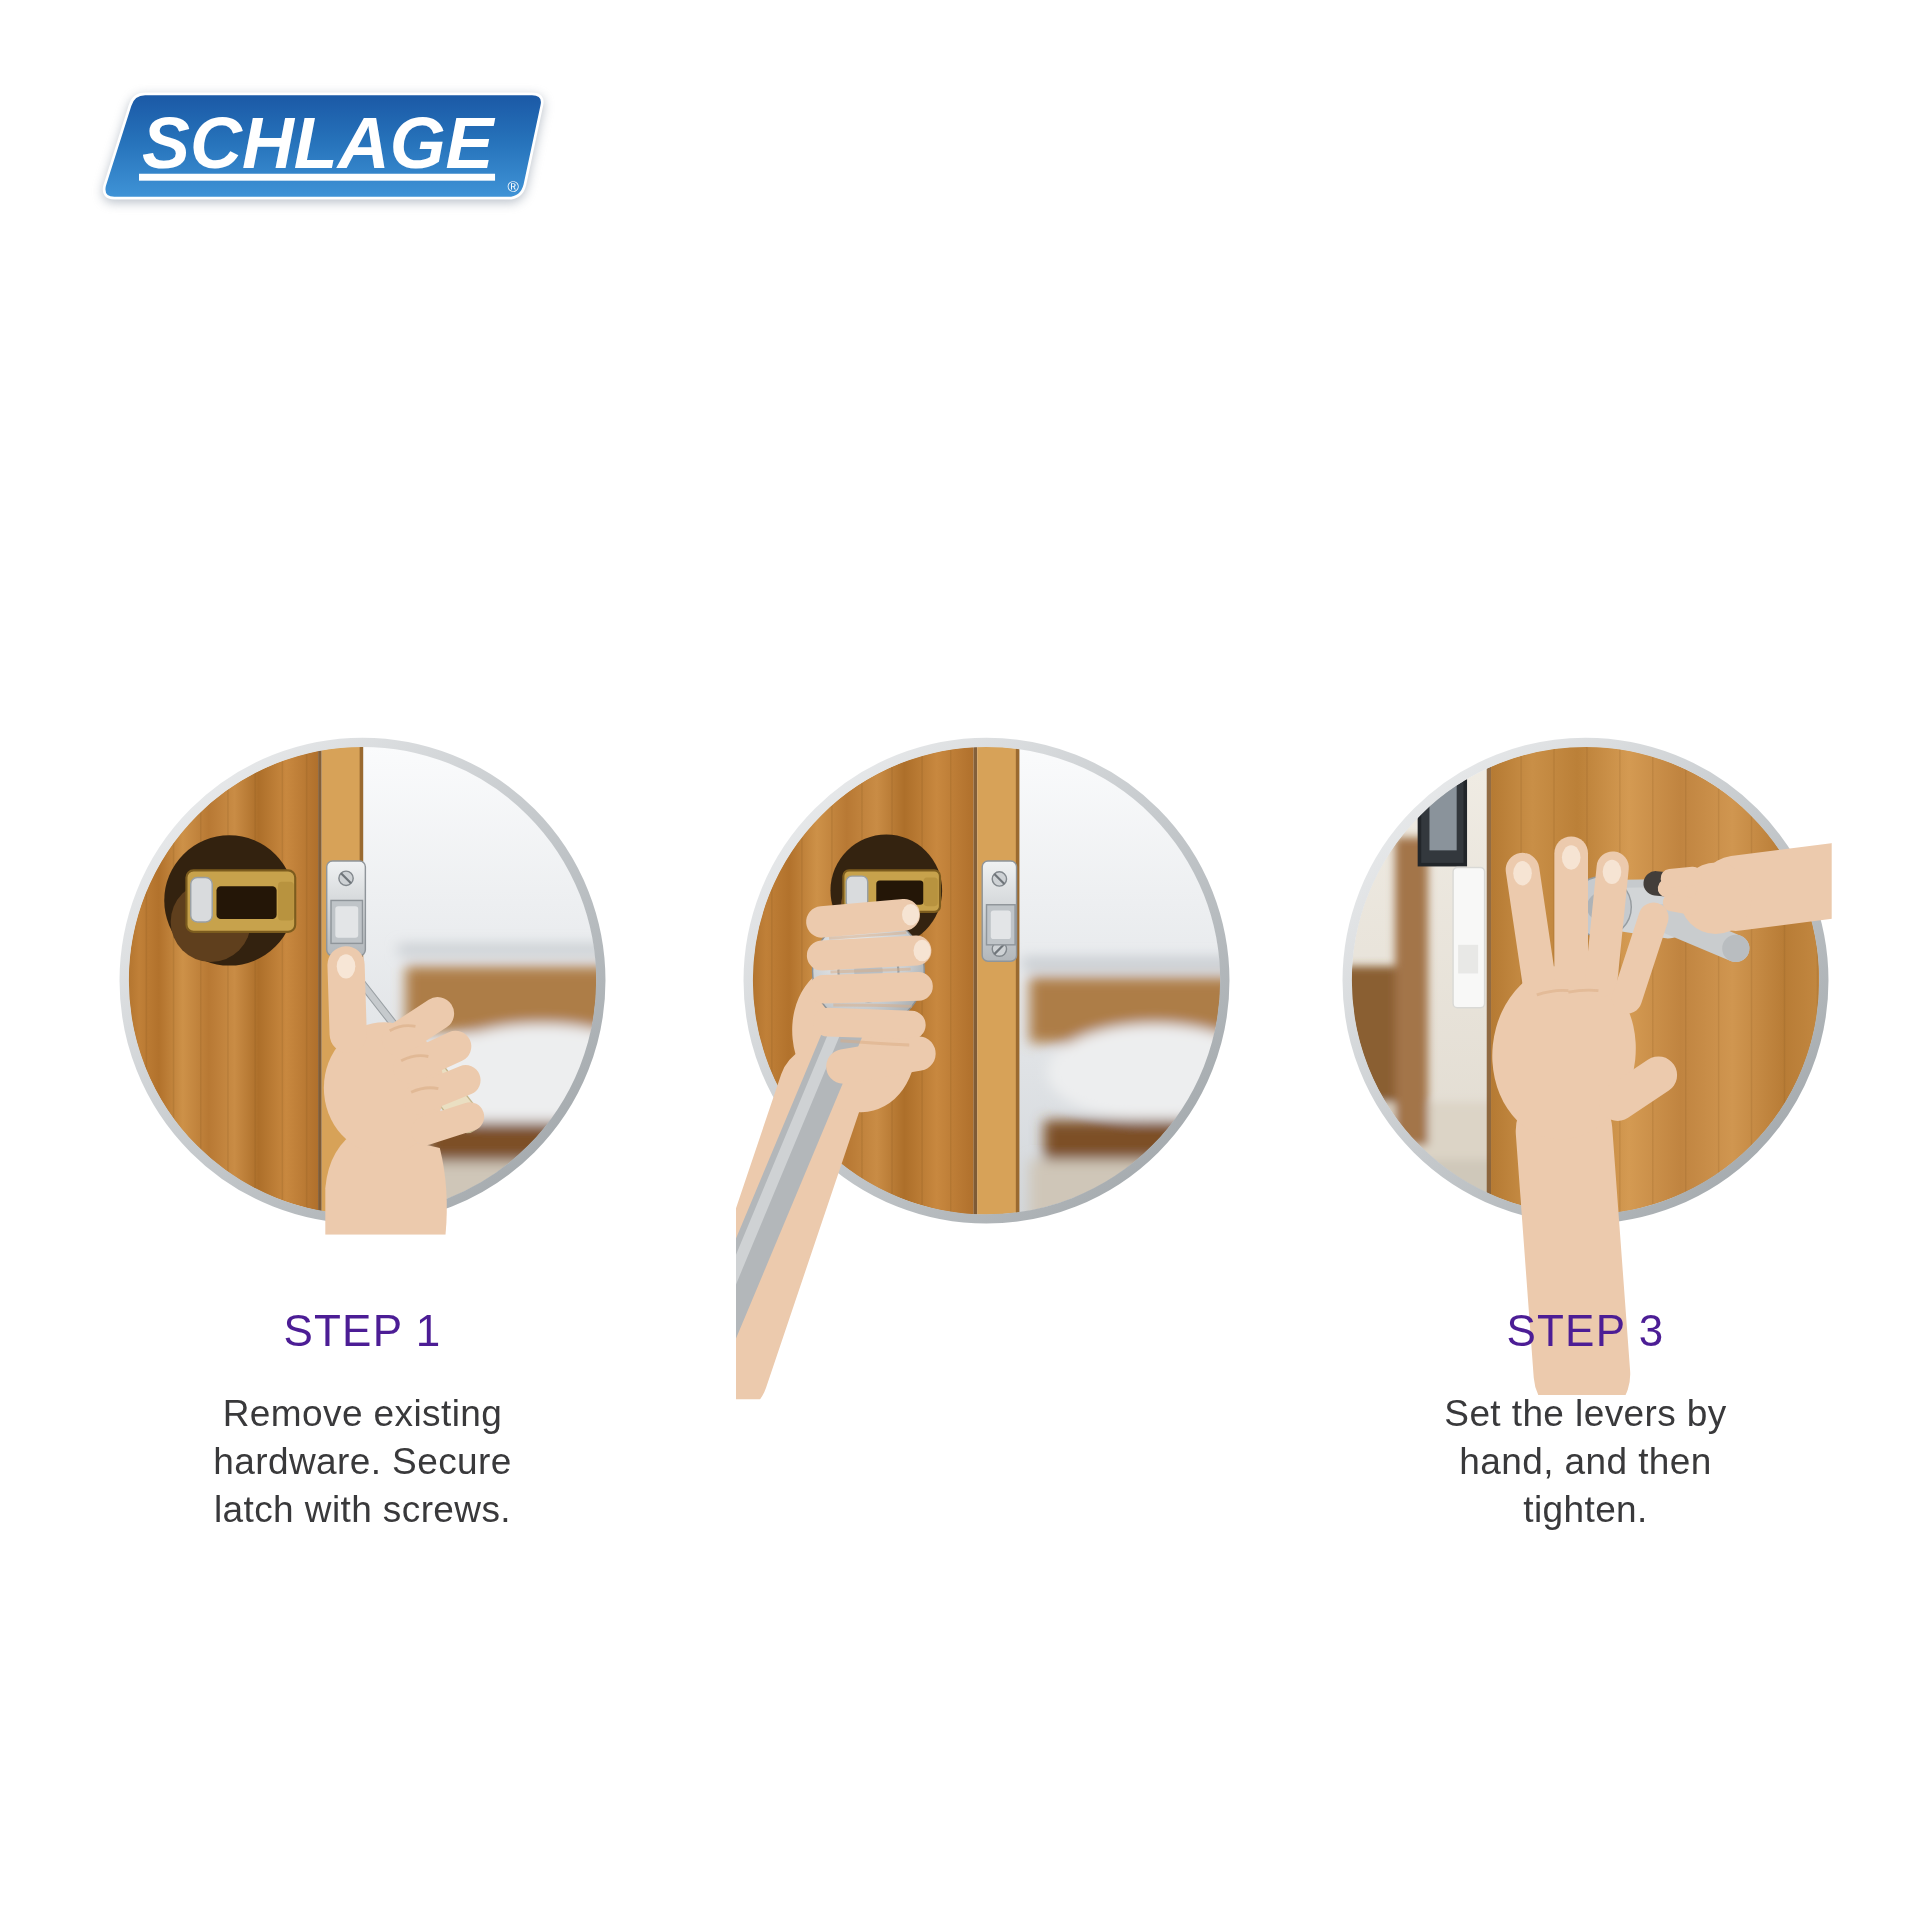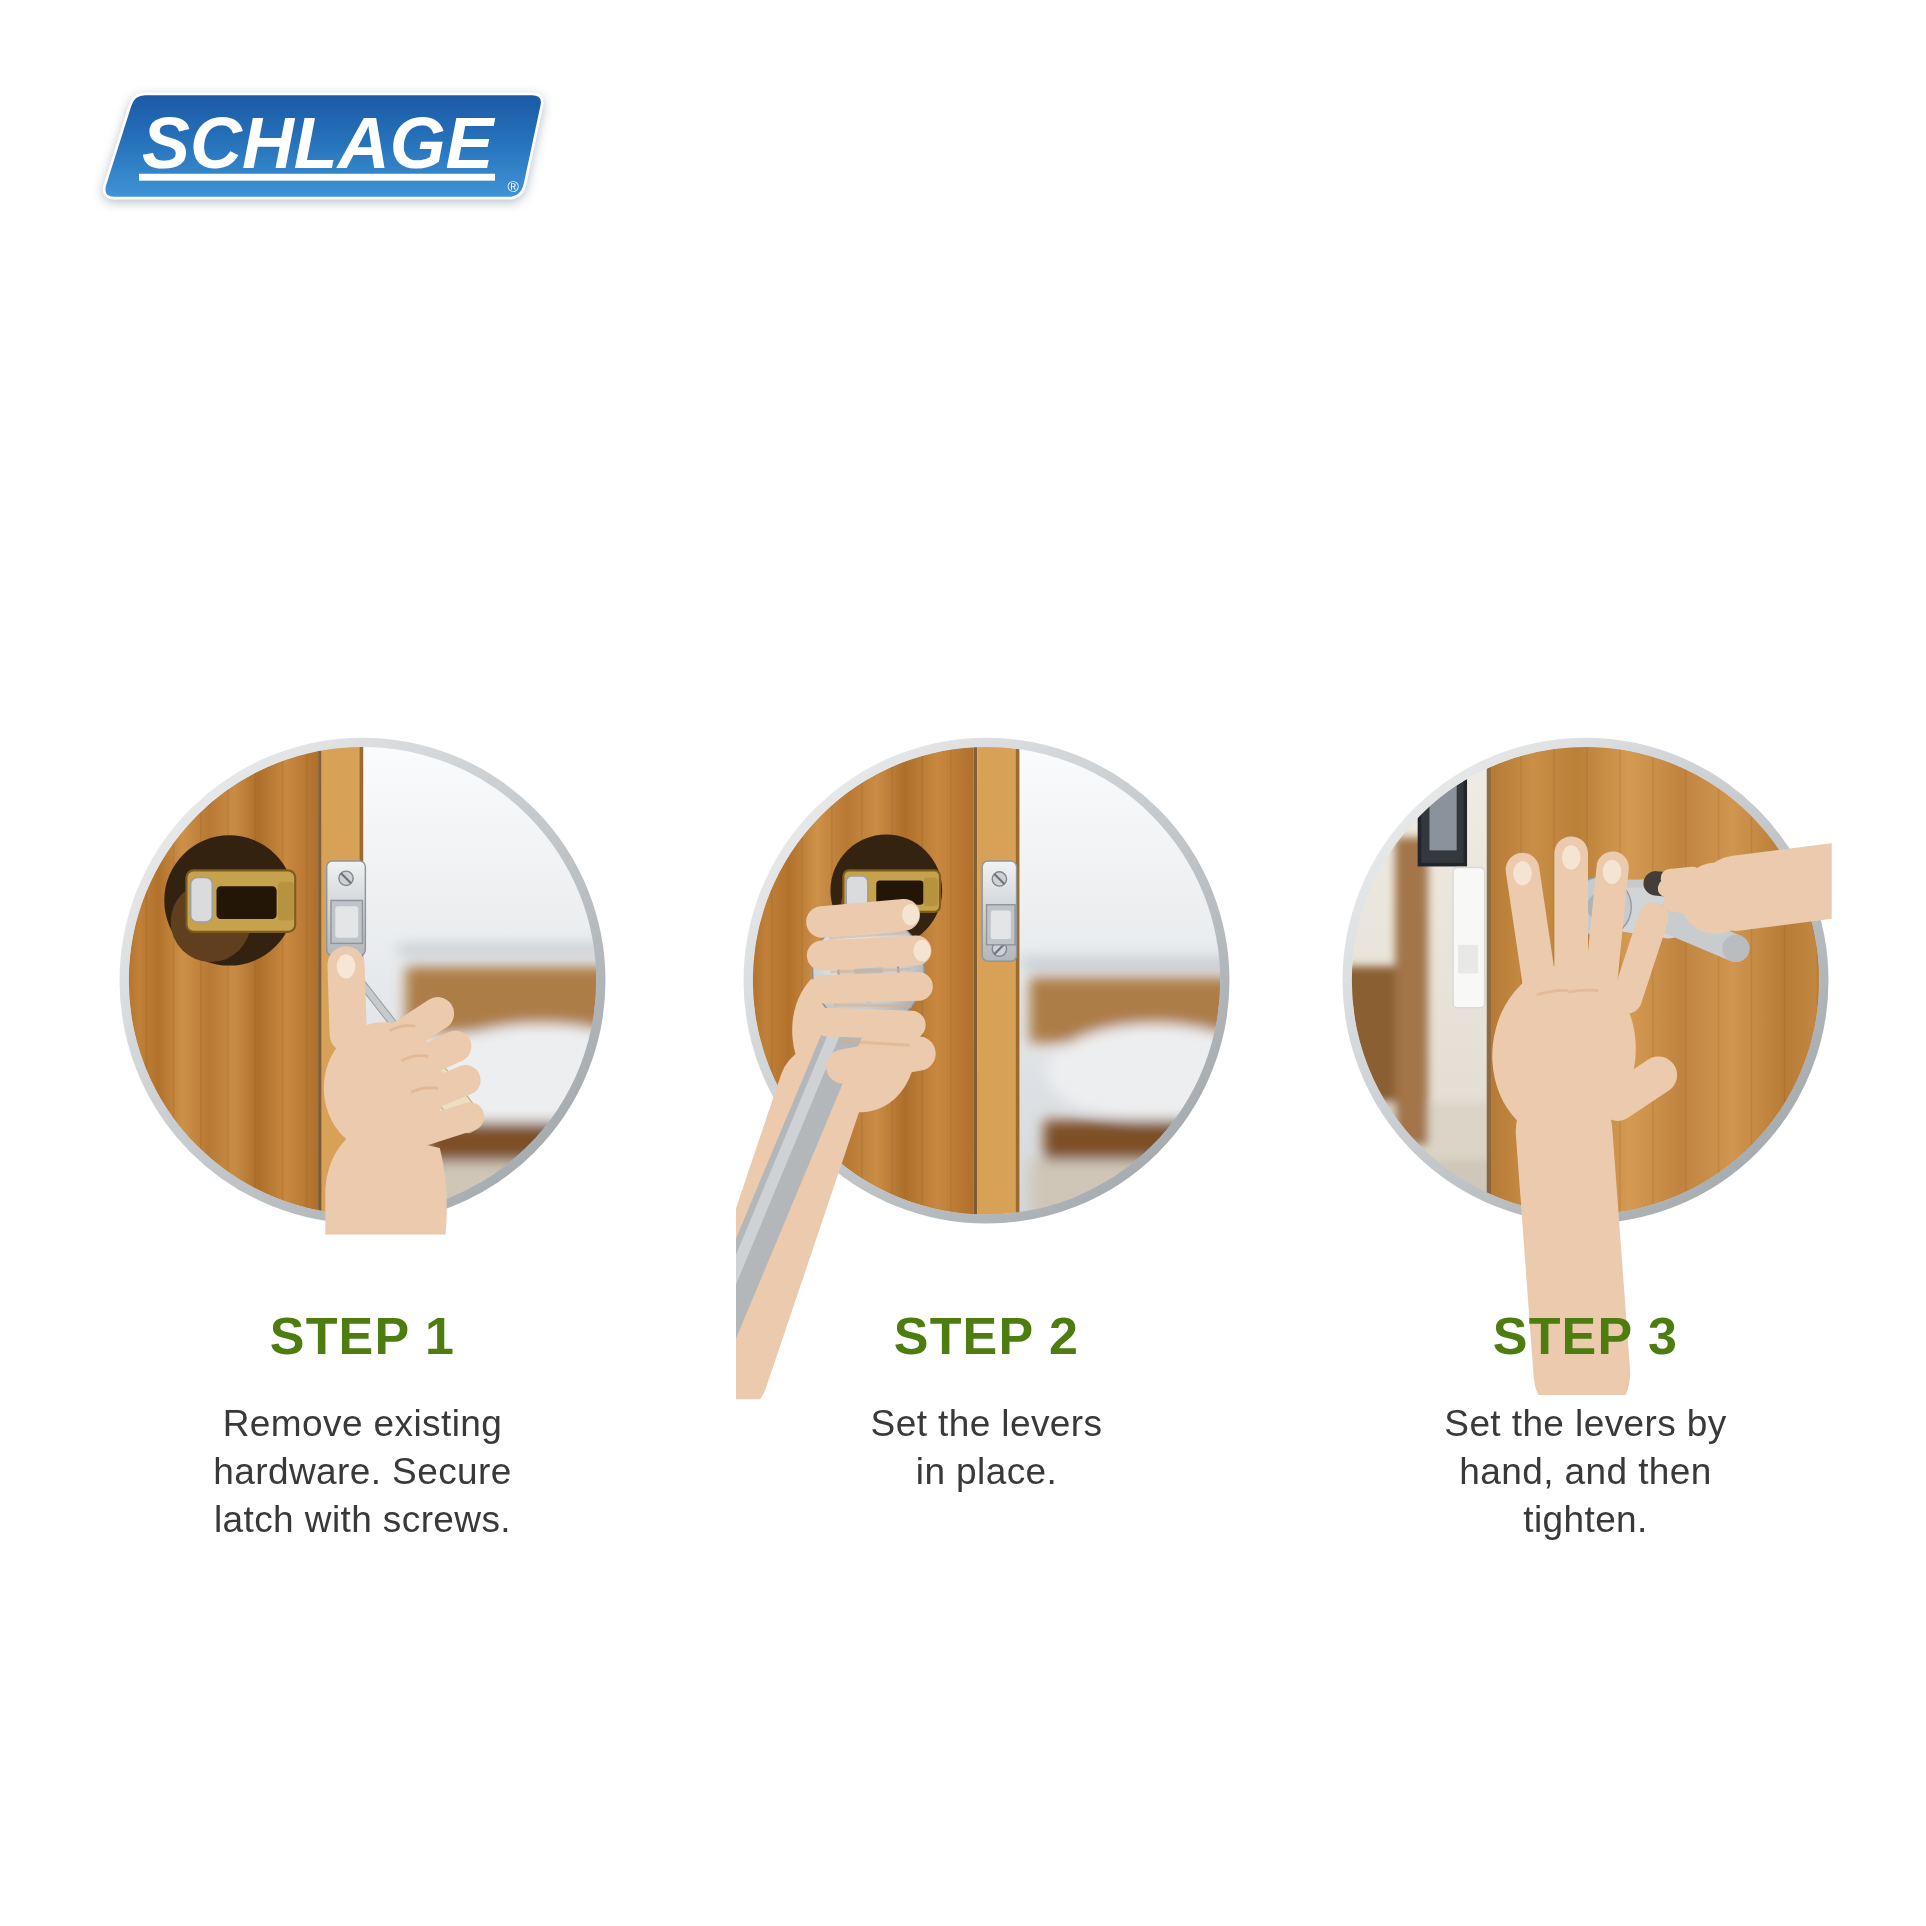--- a/index.html
+++ b/index.html
@@ -25,21 +25,21 @@
           display:inline-block;transform:scaleX(.82);transform-origin:0 78%;
           margin-left:17px;letter-spacing:-1.5px;}
 
   
   .photo{position:absolute;top:730px;}
   #ph1{left:112px;} #ph2{left:736px;} #ph3{left:1335px;}
 
   
   .step-text{position:absolute;top:1306px;width:509px;text-align:center;}
   #st1{left:108px;} #st2{left:732px;} #st3{left:1331px;}
-  .step-label{font-weight:700;font-size:52px;color:#4d7c0f;letter-spacing:1.2px;margin:0 0 34px 0;}
+  .step-label{font-weight:400;font-size:44px;color:#4c1d95;letter-spacing:1.2px;margin:0 0 34px 0;}
   .step-desc{font-size:37px;color:#39393b;line-height:1.30;white-space:pre-line;letter-spacing:0.4px;margin:16px;}
 </style>
 </head>
 <body>
 
 <div class="page">
 
   <svg class="logo" viewBox="0 0 580 140">
     <defs>
       <linearGradient id="logoGrad" x1="0" y1="0" x2="0" y2="1">
@@ -335,25 +335,20 @@
       </g>
     </g>
   </svg>
 
   <div id="st1" class="step-text">
     <p class="step-label">STEP 1</p>
     <p class="step-desc">Remove existing
 hardware. Secure
 latch with screws.</p>
   </div>
-  <div id="st2" class="step-text">
-    <p class="step-label">STEP 2</p>
-    <p class="step-desc">Set the levers
-in place.</p>
-  </div>
   <div id="st3" class="step-text">
     <p class="step-label">STEP 3</p>
     <p class="step-desc">Set the levers by
 hand, and then
 tighten.</p>
   </div>
 
 </div>
 
 

